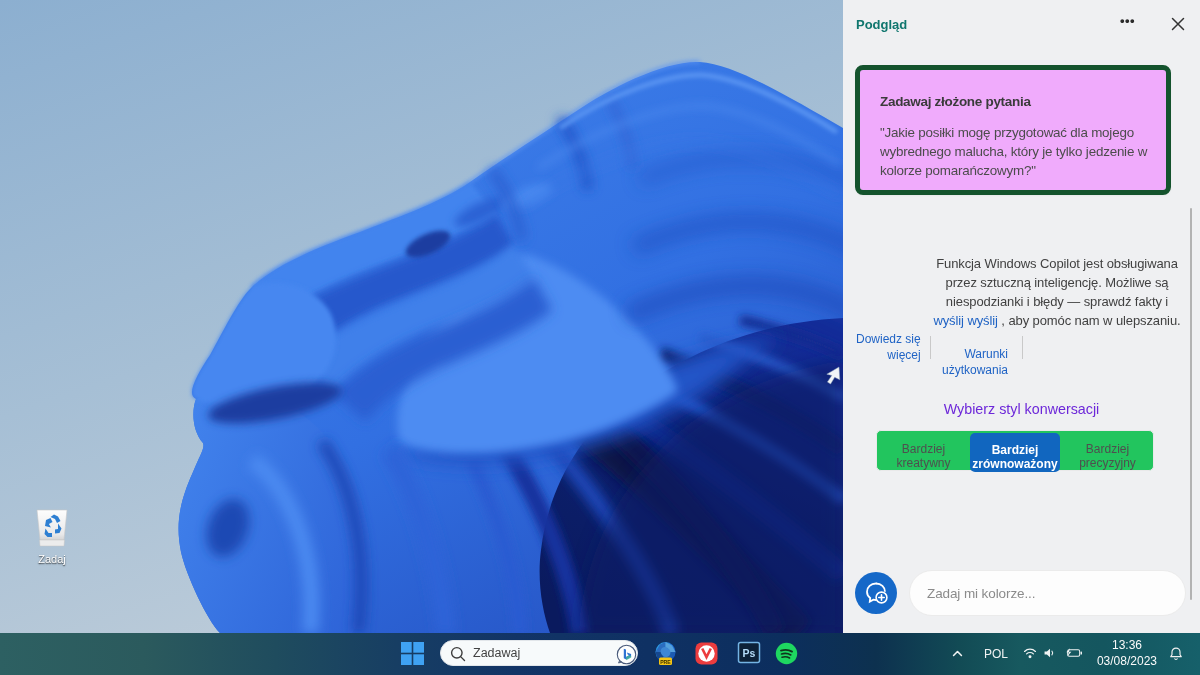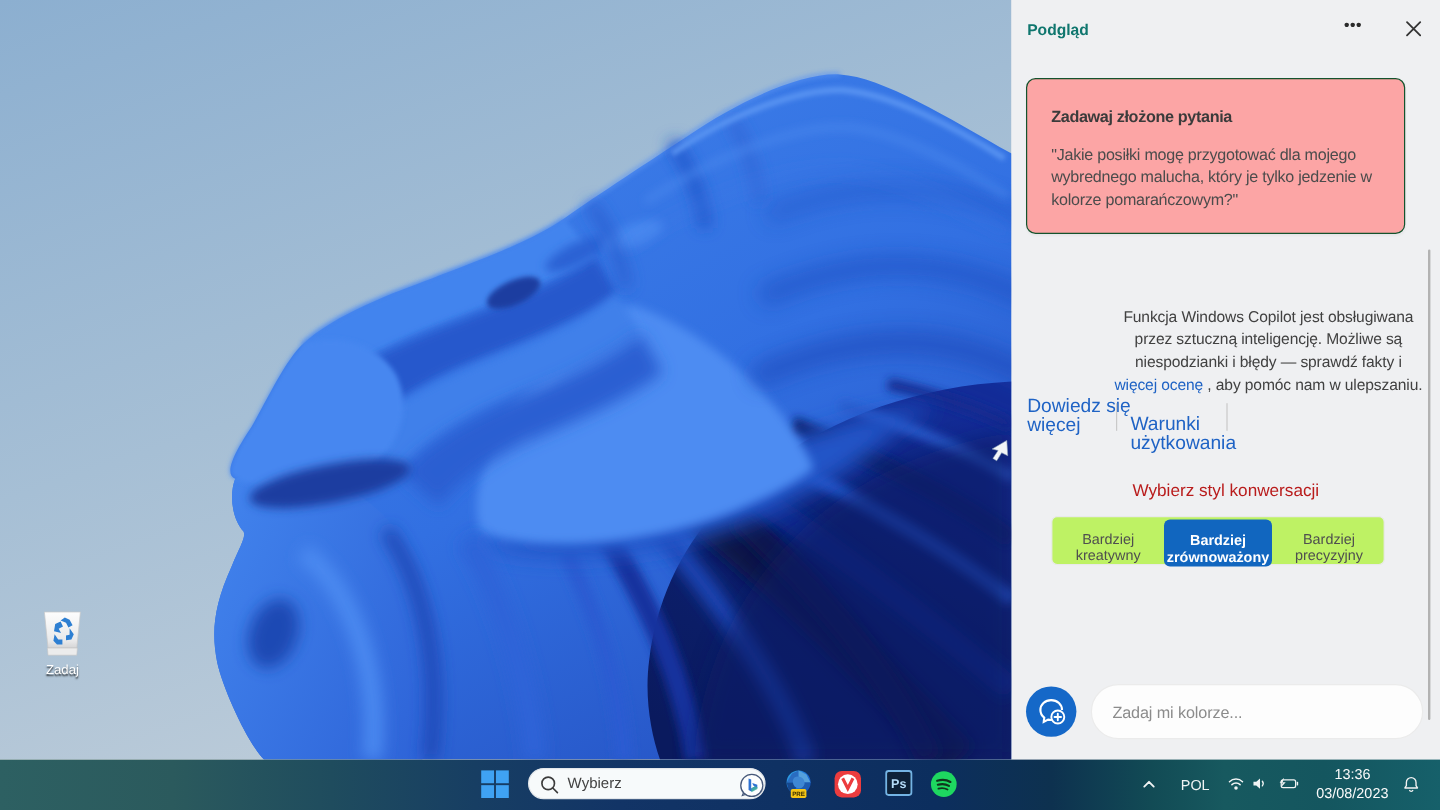--- a/index.html
+++ b/index.html
@@ -14,31 +14,31 @@
     font-size:11px; color:#fff; text-shadow:0 1px 1.5px rgba(0,0,0,0.8); }
 
   
   #cursor { position:absolute; left:824px; top:364px; }
 
   
   #sidebar { position:absolute; left:843px; top:0; width:357px; height:633px; background:#eff0f2; }
   #sb-title { position:absolute; left:13px; top:17px; font-size:13px; font-weight:700; color:#0f766e; }
   #sb-dots { position:absolute; left:277px; top:13px; font-size:13px; color:#2b2b2b; letter-spacing:0.5px; font-weight:700;}
   #sb-x { position:absolute; left:324px; top:13px; width:22px; height:22px; }
-  #card { position:absolute; left:12px; top:65px; width:316px; height:130px; background:#fca5a5;
-     border:1px solid #14532d; border-radius:8px; box-shadow:0 1px 2px rgba(0,0,0,0.04); }
+  #card { position:absolute; left:12px; top:65px; width:316px; height:130px; background:#f0abfc;
+     border:5px solid #14532d; border-radius:8px; box-shadow:0 1px 2px rgba(0,0,0,0.04); }
   #card h3 { position:absolute; left:20px; top:24px; font-size:13.5px; letter-spacing:-0.3px; color:#3b3b3b; }
   #card p { position:absolute; left:20px; top:53px; font-size:13.4px; letter-spacing:-0.2px; color:#4c4c4c; line-height:19px; }
   #mid-p { position:absolute; left:0px; top:254px; width:340px; text-align:center; font-size:13px;
      color:#414141; letter-spacing:-0.1px; line-height:19px;margin-left:44px; }
   #mid-p a { color:#1e62c4; text-decoration:none; }
-  .lnk { position:absolute; font-size:16px; color:#1f63c5; line-height:16.4px; }
+  .lnk { position:absolute; font-size:12px; color:#1f63c5; line-height:16.4px;text-align:right; }
   .ldiv { position:absolute; width:1px; background:#c9c9c9; top:336px; height:23px; }
-  #choose { position:absolute; left:0; top:401px; width:357px; text-align:center; font-size:14.3px; color:#b91c1c; }
-  #seg { position:absolute; left:33px; top:430px; width:278px; height:41px; background:#bef264;
+  #choose { position:absolute; left:0; top:401px; width:357px; text-align:center; font-size:14.3px; color:#6d28d9; }
+  #seg { position:absolute; left:33px; top:430px; width:278px; height:41px; background:#22c55e;
      border:1px solid #e9e9ea; border-radius:5px; }
   .segtxt { position:absolute; top:12px; width:93px; text-align:center; font-size:12px; color:#4f4f4f; line-height:13.5px; }
   #seg-sel { position:absolute; left:93px; top:2px; width:90px; height:39px; background:#1166bf; border-radius:5px; }
   #seg-sel div { position:absolute; left:0; top:11px; width:90px; text-align:center; font-size:12px;
      font-weight:700; color:#fff; line-height:13.5px; }
   #chatbtn { position:absolute; left:12px; top:572px; width:42px; height:42px; border-radius:50%;
      background:#1568c8; }
   #pill { position:absolute; left:66px; top:570px; width:277px; height:46px; background:#fdfdfd;
      border:1px solid #ebebeb; border-radius:23px; }
   #pill span { position:absolute; left:17px; top:15px; font-size:13.5px; color:#8b8b8b; letter-spacing:-0.1px; }
@@ -203,21 +203,21 @@
   <div id="sidebar">
     <div id="sb-title">Podgląd</div>
     <div id="sb-dots">•••</div>
     <svg id="sb-x" viewBox="0 0 22 22">
         <path d="M5.5,5.5 L16.5,16.5 M16.5,5.5 L5.5,16.5" stroke="#333" stroke-width="1.5" stroke-linecap="round"></path>
       </svg>
     <div id="card">
       <h3>Zadawaj złożone pytania</h3>
       <p>"Jakie posiłki mogę przygotować dla mojego<br>wybrednego malucha, który je tylko jedzenie w<br>kolorze pomarańczowym?"</p>
     </div>
-    <div id="mid-p">Funkcja Windows Copilot jest obsługiwana<br>przez sztuczną inteligencję. Możliwe są<br>niespodzianki i błędy — sprawdź fakty i<br><a>więcej ocenę</a> , aby pomóc nam w ulepszaniu.</div>
+    <div id="mid-p">Funkcja Windows Copilot jest obsługiwana<br>przez sztuczną inteligencję. Możliwe są<br>niespodzianki i błędy — sprawdź fakty i<br><a>wyślij wyślij</a> , aby pomóc nam w ulepszaniu.</div>
     <div class="lnk" style="left:13px; top:331px;">Dowiedz się<br>więcej</div>
     <div class="lnk" style="left:99px; top:346px;">Warunki<br>użytkowania</div>
     <div class="ldiv" style="left:87px;"></div>
     <div class="ldiv" style="left:179px;"></div>
     <div id="choose">Wybierz styl konwersacji</div>
     <div id="seg">
       <div class="segtxt" style="left:0px;">Bardziej<br>kreatywny</div>
       <div class="segtxt" style="left:184px;">Bardziej<br>precyzyjny</div>
       <div id="seg-sel">
           <div>Bardziej<br>zrównoważony</div>
@@ -243,21 +243,21 @@
       <rect x="1" y="1" width="10.7" height="10.7" fill="#3fa2f3"></rect>
       <rect x="13.3" y="1" width="10.7" height="10.7" fill="#3fa2f3"></rect>
       <rect x="1" y="13.3" width="10.7" height="10.7" fill="#3fa2f3"></rect>
       <rect x="13.3" y="13.3" width="10.7" height="10.7" fill="#3fa2f3"></rect>
     </svg>
     <div id="search">
       <svg style="position:absolute;left:9px;top:5px" width="16" height="16" viewBox="0 0 15 15">
         <circle cx="6.4" cy="6.4" r="4.9" fill="none" stroke="#3c3c3c" stroke-width="1.3"></circle>
         <path d="M10.2,10.2 L13.6,13.6" stroke="#3c3c3c" stroke-width="1.3" stroke-linecap="round"></path>
       </svg>
-      <span>Wybierz</span>
+      <span>Zadawaj</span>
 
       <svg style="position:absolute;left:175px;top:2.5px" width="21" height="21" viewBox="0 0 21 21">
         <circle cx="10.5" cy="10.5" r="9.2" fill="#fdfefe" stroke="#47597a" stroke-width="1.1"></circle>
         <path d="M3.6,16.6 L2.6,19 L5.8,17.9" fill="none" stroke="#47597a" stroke-width="1"></path>
         <path d="M7.8,4.8 l2.2,0.8 v7.4 l3.1,-1.8 l-1.4,-0.7 l-0.8,-2 l4.2,1.5 v2.6 l-5,2.9 l-2.3,-1.2 z" fill="#2e72d2"></path>
         <path d="M10,13 l3.1,-1.8 l2.1,0.8 v1.4 l-5,2.9 z" fill="#3fae9d" opacity="0.85"></path>
       </svg>
     </div>
 
     <svg class="ticon" style="left:653px" viewBox="0 0 25 25">

